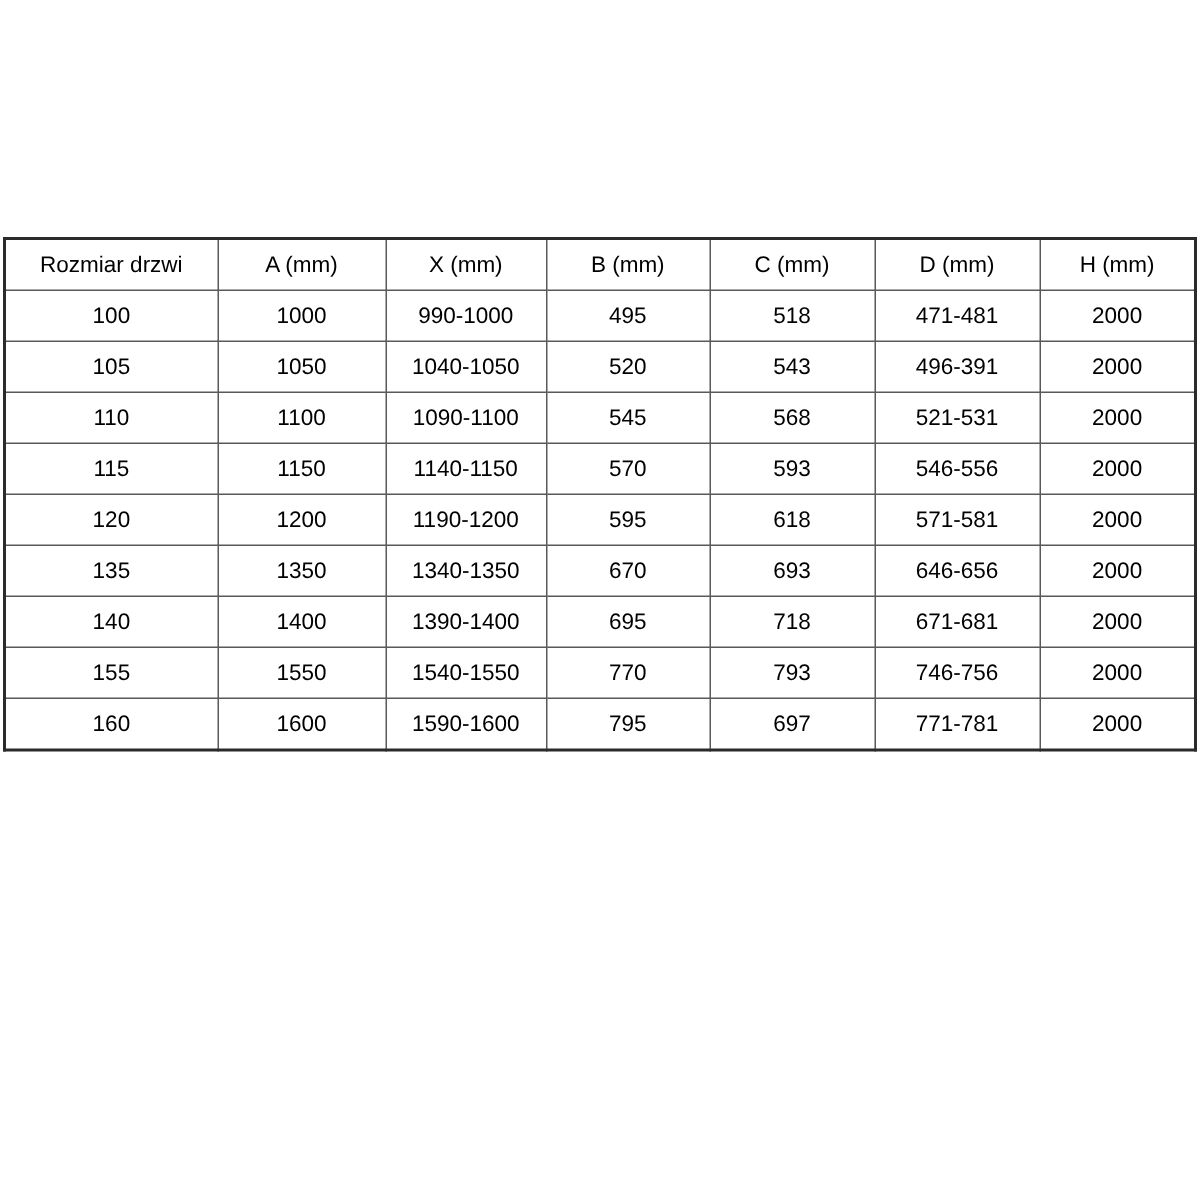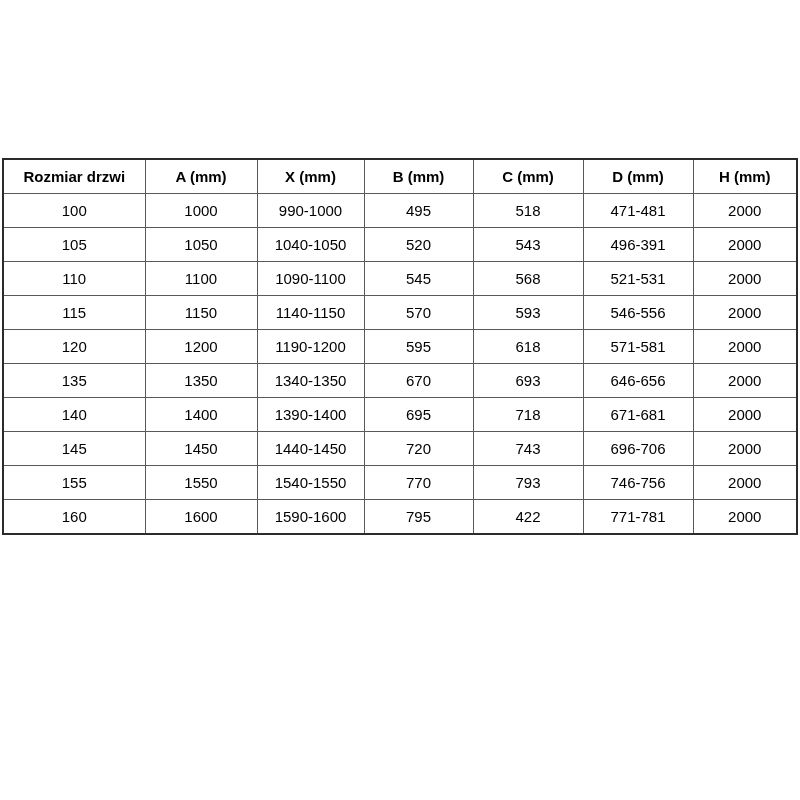--- a/index.html
+++ b/index.html
@@ -28,21 +28,21 @@
     height: 33px;
     padding: 0;
     text-align: center;
     vertical-align: middle;
     font-size: 15px;
     line-height: 1;
     white-space: nowrap;
     overflow: hidden;
   }
   table.size-table th {
-    font-weight: bold;
+    font-weight: normal;
     background: #ffffff;
   }
   col.c0 { width: 142px; }
   col.c1 { width: 112px; }
   col.c2 { width: 107px; }
   col.c3 { width: 109px; }
   col.c4 { width: 110px; }
   col.c5 { width: 110px; }
   col.c6 { width: 104px; }
 </style>
@@ -129,41 +129,32 @@
         <tr>
           <td>140</td>
           <td>1400</td>
           <td>1390-1400</td>
           <td>695</td>
           <td>718</td>
           <td>671-681</td>
           <td>2000</td>
         </tr>
         <tr>
-          <td>145</td>
-          <td>1450</td>
-          <td>1440-1450</td>
-          <td>720</td>
-          <td>743</td>
-          <td>696-706</td>
-          <td>2000</td>
-        </tr>
-        <tr>
           <td>155</td>
           <td>1550</td>
           <td>1540-1550</td>
           <td>770</td>
           <td>793</td>
           <td>746-756</td>
           <td>2000</td>
         </tr>
         <tr>
           <td>160</td>
           <td>1600</td>
           <td>1590-1600</td>
           <td>795</td>
-          <td>422</td>
+          <td>697</td>
           <td>771-781</td>
           <td>2000</td>
         </tr>
       </tbody>
   </table>
 </div>
 
 </body></html>

